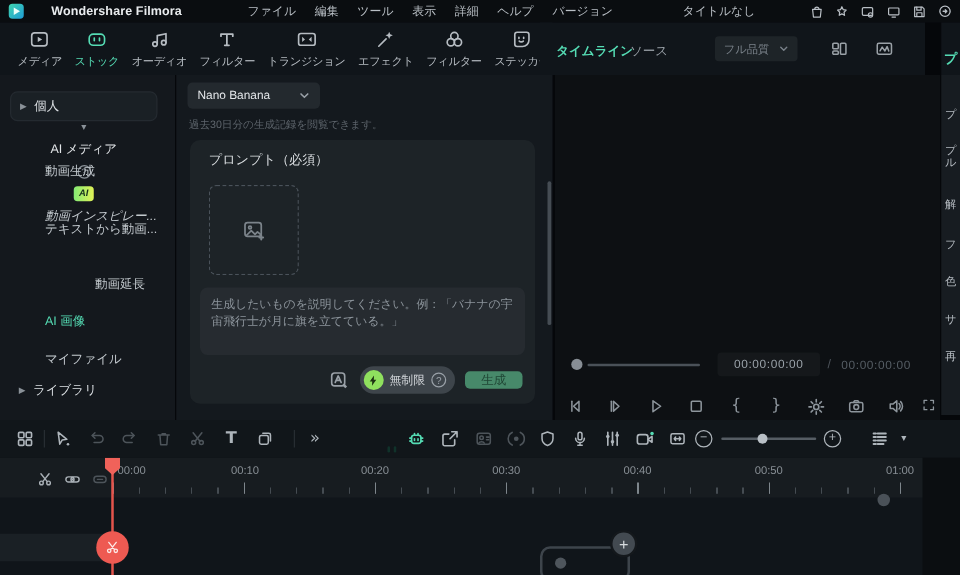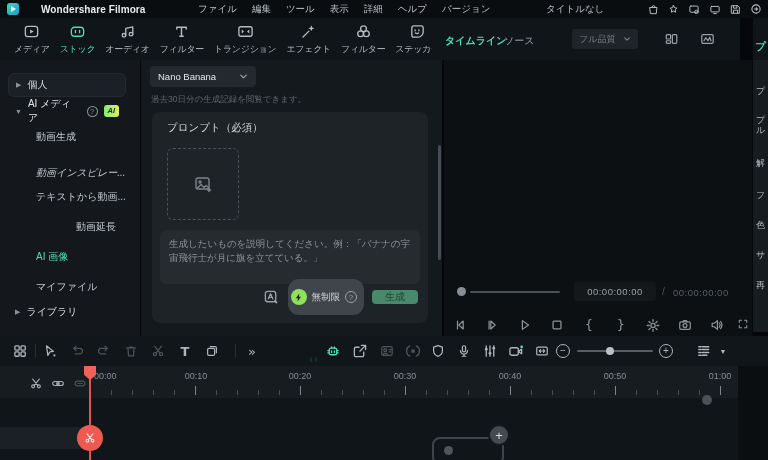--- a/index.html
+++ b/index.html
@@ -51,21 +51,21 @@
   #model-select .chev { margin-left:auto; color:#9aa1a8; }
   #history-note { position:absolute; left:10px; top:34px; font-size:8.5px; color:#5d646b; }
   #prompt-card { position:absolute; left:11px; top:52px; width:276px; height:211px; background:#1d2327; border-radius:8px; }
   #prompt-label { position:absolute; left:15px; top:9px; font-size:10.5px; color:#d8dcdf; }
   #dropzone { position:absolute; left:15px; top:36px; width:72px; height:72px; border:1.5px dashed #4a525a; border-radius:6px;
     display:flex; align-items:center; justify-content:center; color:#7c848b; cursor:pointer; }
   #prompt-input { position:absolute; left:8px; top:118px; width:260px; height:54px; background:#262b30; border-radius:6px;
     padding:7px 9px; font-size:9.5px; line-height:1.45; color:#8d959c; cursor:text; }
   #card-scrollbar { position:absolute; left:286px; top:33px; width:3px; height:115px; background:#454c53; border-radius:2px; }
   #gen-row { position:absolute; right:10px; bottom:8px; display:flex; align-items:center; gap:8px; }
-  #credit-pill { height:36px; border-radius:11px; background:#3e454b; display:flex; align-items:center; gap:5px; padding:0 7px 0 3px; cursor:pointer; }
+  #credit-pill { height:22px; border-radius:11px; background:#3e454b; display:flex; align-items:center; gap:5px; padding:0 7px 0 3px; cursor:pointer; }
   #credit-pill .bolt { width:16px; height:16px; border-radius:50%; background:#8fe05e; display:flex; align-items:center; justify-content:center; color:#1c3012; }
   #credit-pill .clab { font-size:9.5px; color:#d2d6da; }
   #credit-pill .q { width:12px; height:12px; border:1px solid #9aa1a8; border-radius:50%; font-size:8px; color:#9aa1a8;
     display:flex; align-items:center; justify-content:center; }
   #generate-btn { width:46px; height:14px; border-radius:4px; background:#47896a; color:#1f4534; font-size:10px;
     display:flex; align-items:center; justify-content:center; cursor:pointer; }
 
   
   #preview-header { position:absolute; left:432px; top:18px; width:308px; height:42px; background:#10151a;padding-left:38px; }
   #pv-tab-timeline { position:absolute; left:13px; top:16px; font-size:10px; font-weight:bold; color:#55dcb4; cursor:pointer; }
@@ -249,29 +249,29 @@
         </svg>
       <span class="tlab">テンプレート</span>
     </div>
   </div>
 
   <div id="sidebar">
     <div class="side-head" style="top:13px;">
       <span class="caret">▶</span>
       <span>個人</span>
     </div>
-    <div class="side-head" style="top:39px; background:none; border:none;">
+    <div class="side-head" style="top:39px; background:none; border:none;flex-direction:column;">
       <span class="caret">▼</span>
       <span style="color:#e2e5e8;">AI メディア</span>
       <span class="help-dot">?</span>
       <span class="ai-badge">AI</span>
     </div>
     <div class="side-item" style="top:70px;">動画生成</div>
     <div class="side-item" style="top:106px;font-style:italic;">動画インスピレー...</div>
-    <div class="side-item" style="top:130px;">テキストから動画...</div>
+    <div class="side-item" style="top:116px;">テキストから動画...</div>
     <div class="side-item" style="top:160px;padding-left:40px;">動画延長</div>
     <div class="side-item sel" style="top:190px;">AI 画像</div>
     <div class="side-item" style="top:220px;">マイファイル</div>
     <div class="side-head" style="top:240px; background:none; border:none;">
       <span class="caret">▶</span>
       <span>ライブラリ</span>
     </div>
   </div>
 
   <div id="center">

